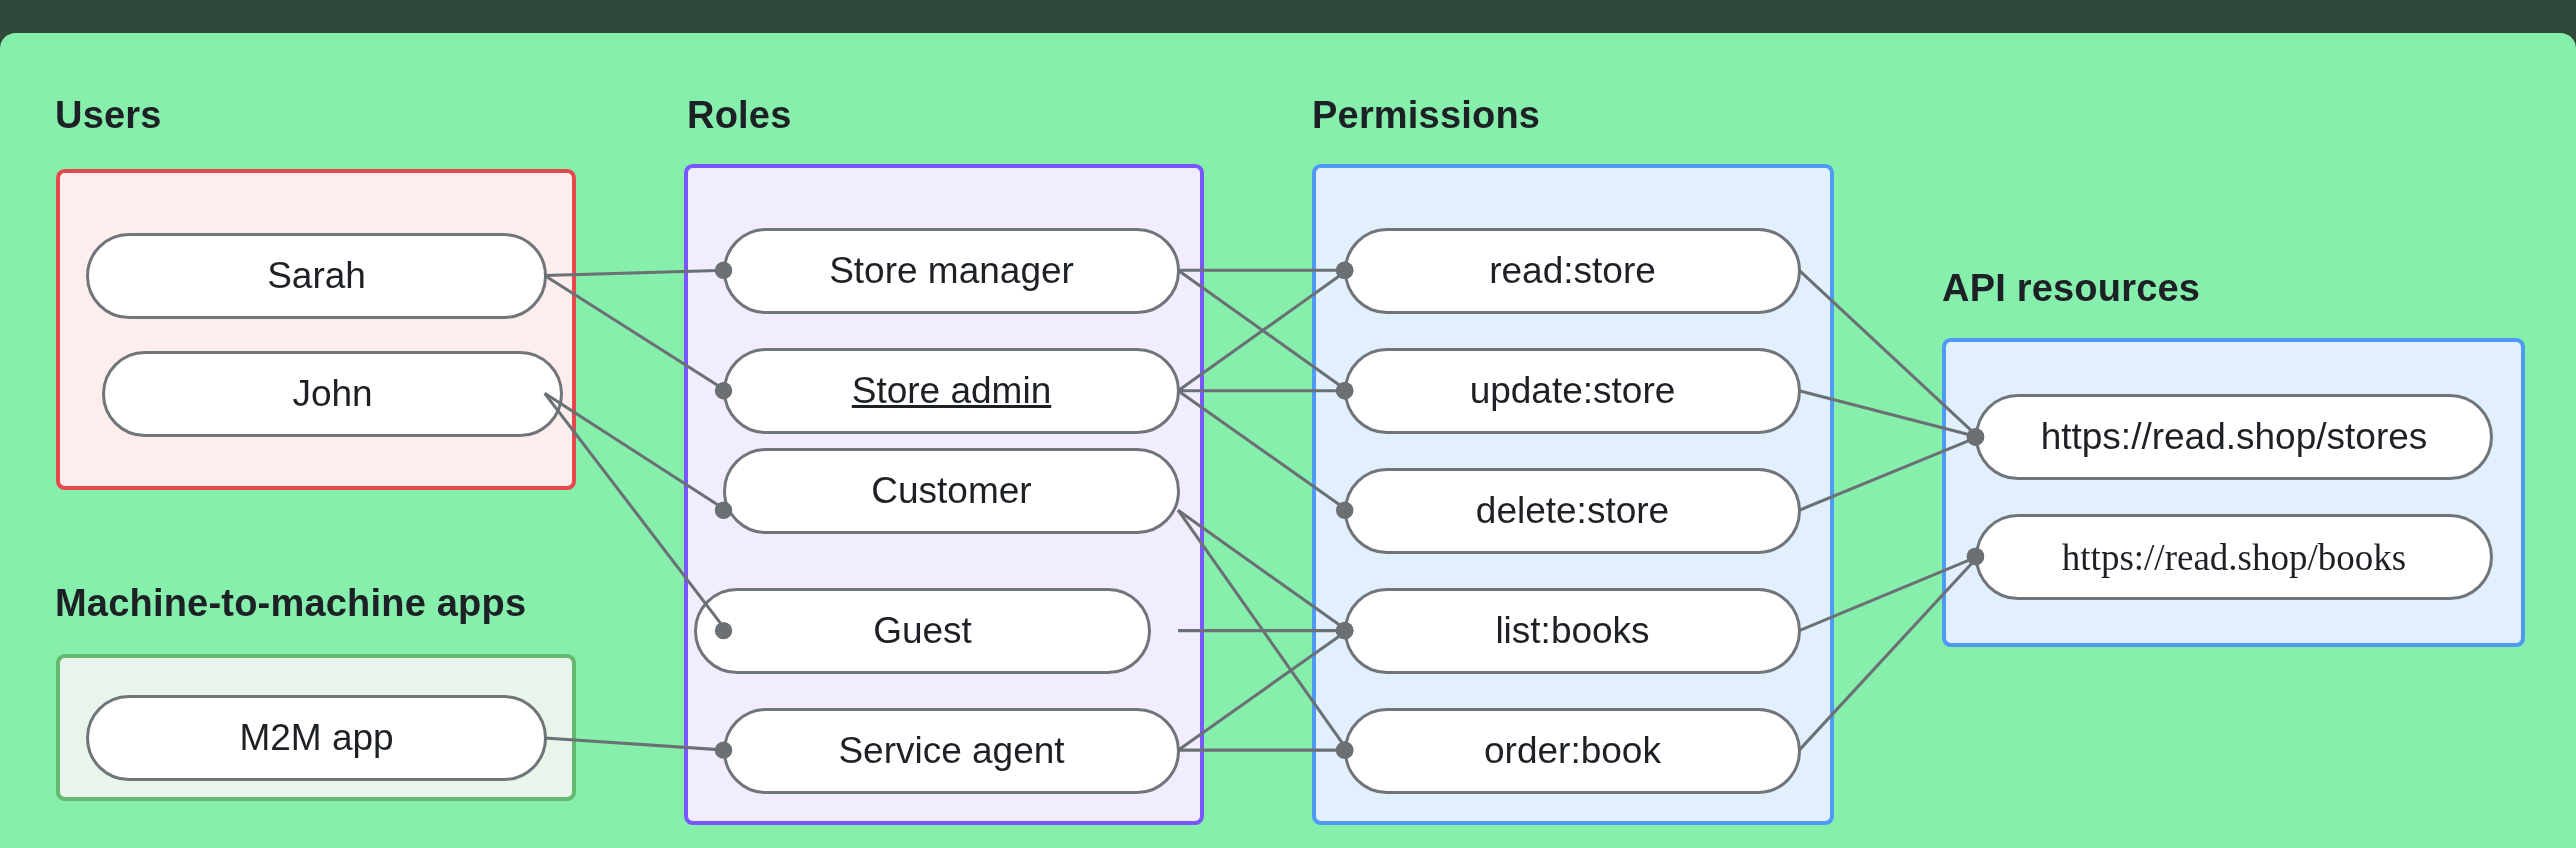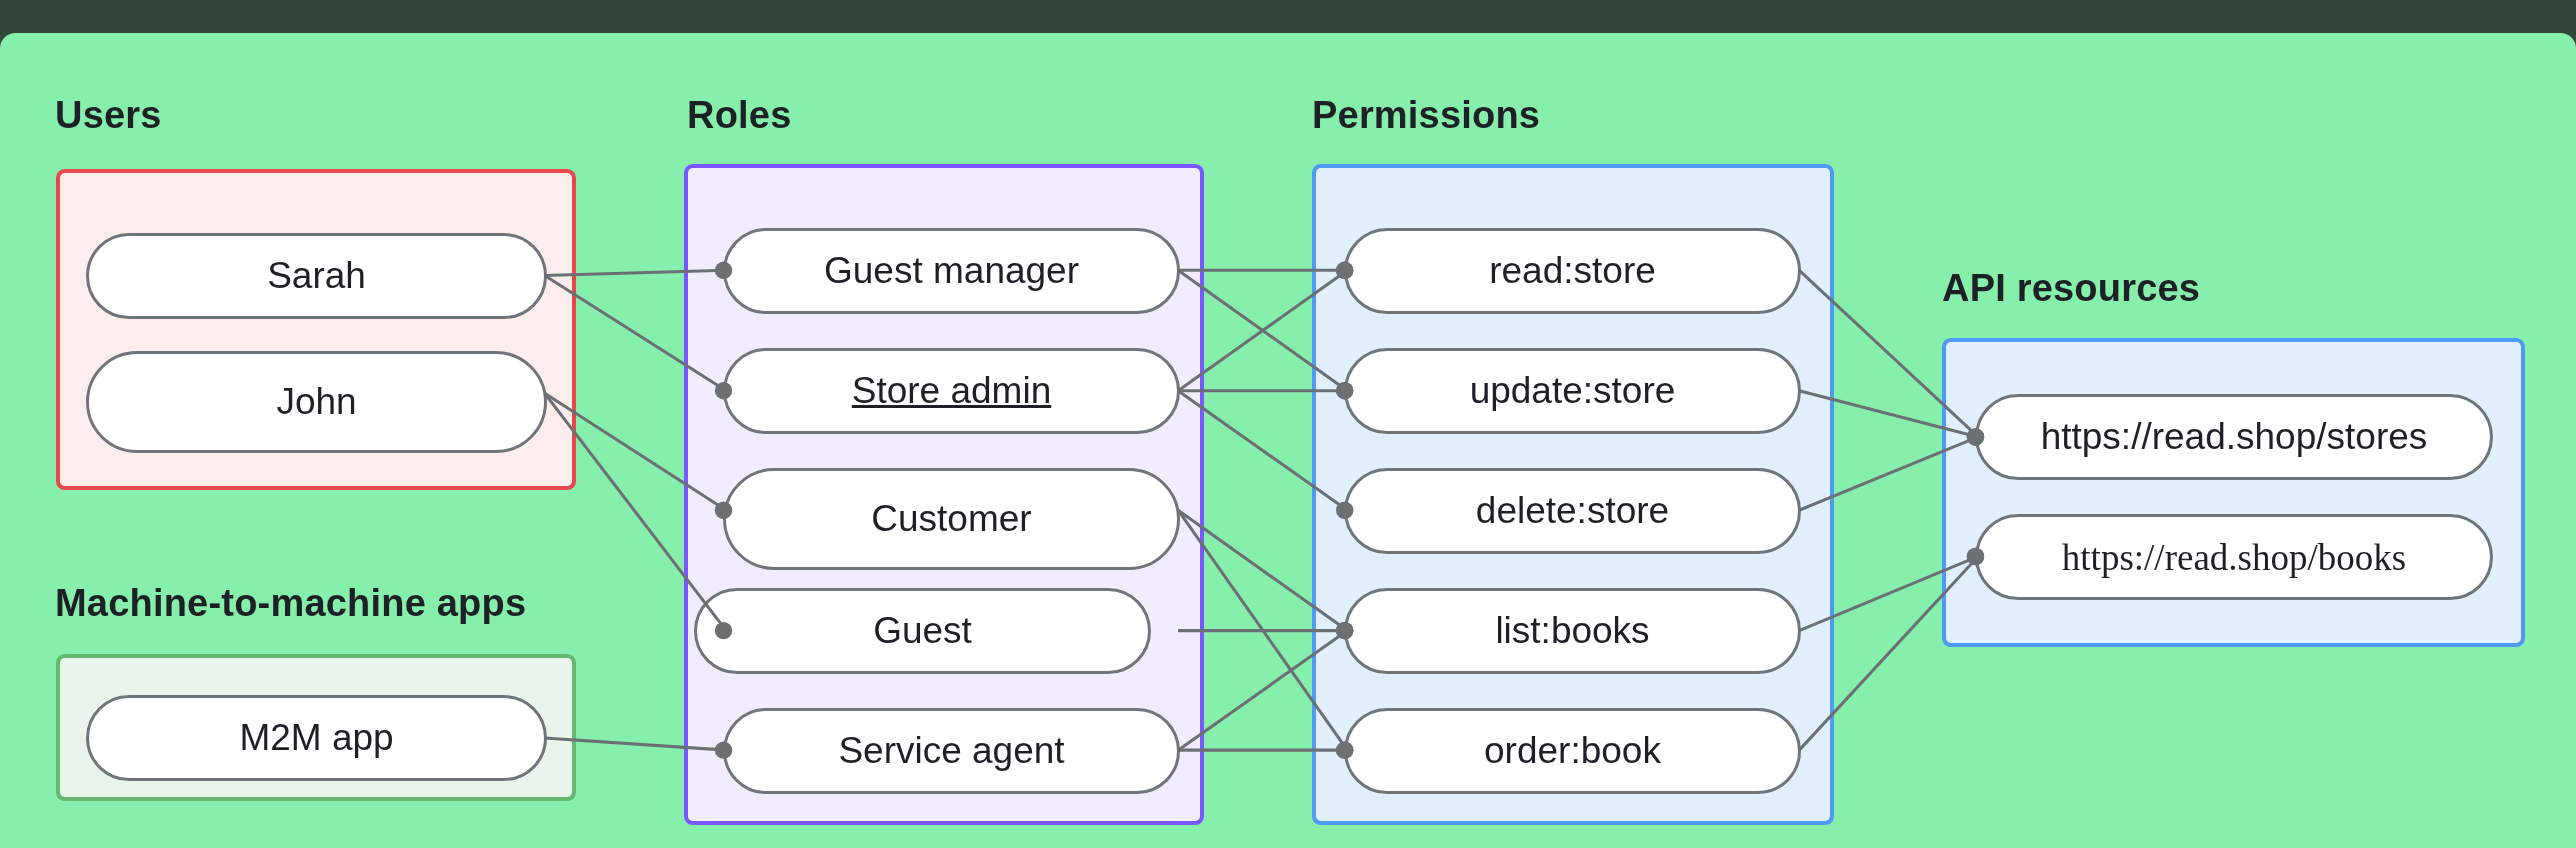--- a/index.html
+++ b/index.html
@@ -64,25 +64,25 @@
       <div class="group-label" style="left: 55px; top: 551px;">Machine-to-machine apps</div>
       <div class="group-box" style="left: 684px; top: 131px; width: 520px; height: 661px; border-color: rgb(120, 87, 254); background: rgb(242, 237, 254);"></div>
       <div class="group-label" style="left: 687px; top: 63px;">Roles</div>
       <div class="group-box" style="left: 1312px; top: 131px; width: 522px; height: 661px; border-color: rgb(79, 154, 247); background: rgb(226, 240, 253);"></div>
       <div class="group-label" style="left: 1312px; top: 63px;">Permissions</div>
       <div class="group-box" style="left: 1942px; top: 305px; width: 583px; height: 309px; border-color: rgb(79, 154, 247); background: rgb(226, 240, 253);"></div>
       <div class="group-label" style="left: 1942px; top: 236px;">API resources</div>
     </div>
   <div id="node-layer">
       <div class="node" style="left: 86px; top: 200px; width: 461px; height: 86px; border-color: rgb(112, 117, 122); background: rgb(255, 255, 255); color: rgb(29, 33, 37);">Sarah</div>
-      <div class="node" style="left: 86px; top: 318px; width: 461px; height: 102px; border-color: rgb(112, 117, 122); background: rgb(255, 255, 255); color: rgb(29, 33, 37);">John</div>
+      <div class="node" style="left: 102px; top: 318px; width: 461px; height: 86px; border-color: rgb(112, 117, 122); background: rgb(255, 255, 255); color: rgb(29, 33, 37);">John</div>
       <div class="node" style="left: 86px; top: 662px; width: 461px; height: 86px; border-color: rgb(112, 117, 122); background: rgb(255, 255, 255); color: rgb(29, 33, 37);">M2M app</div>
-      <div class="node" style="left: 723px; top: 195px; width: 457px; height: 86px; border-color: rgb(112, 117, 122); background: rgb(255, 255, 255); color: rgb(29, 33, 37);">Guest manager</div>
+      <div class="node" style="left: 723px; top: 195px; width: 457px; height: 86px; border-color: rgb(112, 117, 122); background: rgb(255, 255, 255); color: rgb(29, 33, 37);">Store manager</div>
       <div class="node" style="left: 723px; top: 315px; width: 457px; height: 86px; border-color: rgb(112, 117, 122); background: rgb(255, 255, 255); color: rgb(29, 33, 37); text-decoration: underline;">Store admin</div>
-      <div class="node" style="left: 723px; top: 435px; width: 457px; height: 102px; border-color: rgb(112, 117, 122); background: rgb(255, 255, 255); color: rgb(29, 33, 37);">Customer</div>
+      <div class="node" style="left: 723px; top: 415px; width: 457px; height: 86px; border-color: rgb(112, 117, 122); background: rgb(255, 255, 255); color: rgb(29, 33, 37);">Customer</div>
       <div class="node" style="left: 694px; top: 555px; width: 457px; height: 86px; border-color: rgb(112, 117, 122); background: rgb(255, 255, 255); color: rgb(29, 33, 37);">Guest</div>
       <div class="node" style="left: 723px; top: 675px; width: 457px; height: 86px; border-color: rgb(112, 117, 122); background: rgb(255, 255, 255); color: rgb(29, 33, 37);">Service agent</div>
       <div class="node" style="left: 1344px; top: 195px; width: 457px; height: 86px; border-color: rgb(112, 117, 122); background: rgb(255, 255, 255); color: rgb(29, 33, 37);">read:store</div>
       <div class="node" style="left: 1344px; top: 315px; width: 457px; height: 86px; border-color: rgb(112, 117, 122); background: rgb(255, 255, 255); color: rgb(29, 33, 37);">update:store</div>
       <div class="node" style="left: 1344px; top: 435px; width: 457px; height: 86px; border-color: rgb(112, 117, 122); background: rgb(255, 255, 255); color: rgb(29, 33, 37);">delete:store</div>
       <div class="node" style="left: 1344px; top: 555px; width: 457px; height: 86px; border-color: rgb(112, 117, 122); background: rgb(255, 255, 255); color: rgb(29, 33, 37);">list:books</div>
       <div class="node" style="left: 1344px; top: 675px; width: 457px; height: 86px; border-color: rgb(112, 117, 122); background: rgb(255, 255, 255); color: rgb(29, 33, 37);">order:book</div>
       <div class="node" style="left: 1975px; top: 361px; width: 518px; height: 86px; border-color: rgb(112, 117, 122); background: rgb(255, 255, 255); color: rgb(29, 33, 37);">https://read.shop/stores</div>
       <div class="node" style="left: 1975px; top: 481px; width: 518px; height: 86px; border-color: rgb(112, 117, 122); background: rgb(255, 255, 255); color: rgb(29, 33, 37); font-family: Liberation Serif, serif;">https://read.shop/books</div>
     </div>

